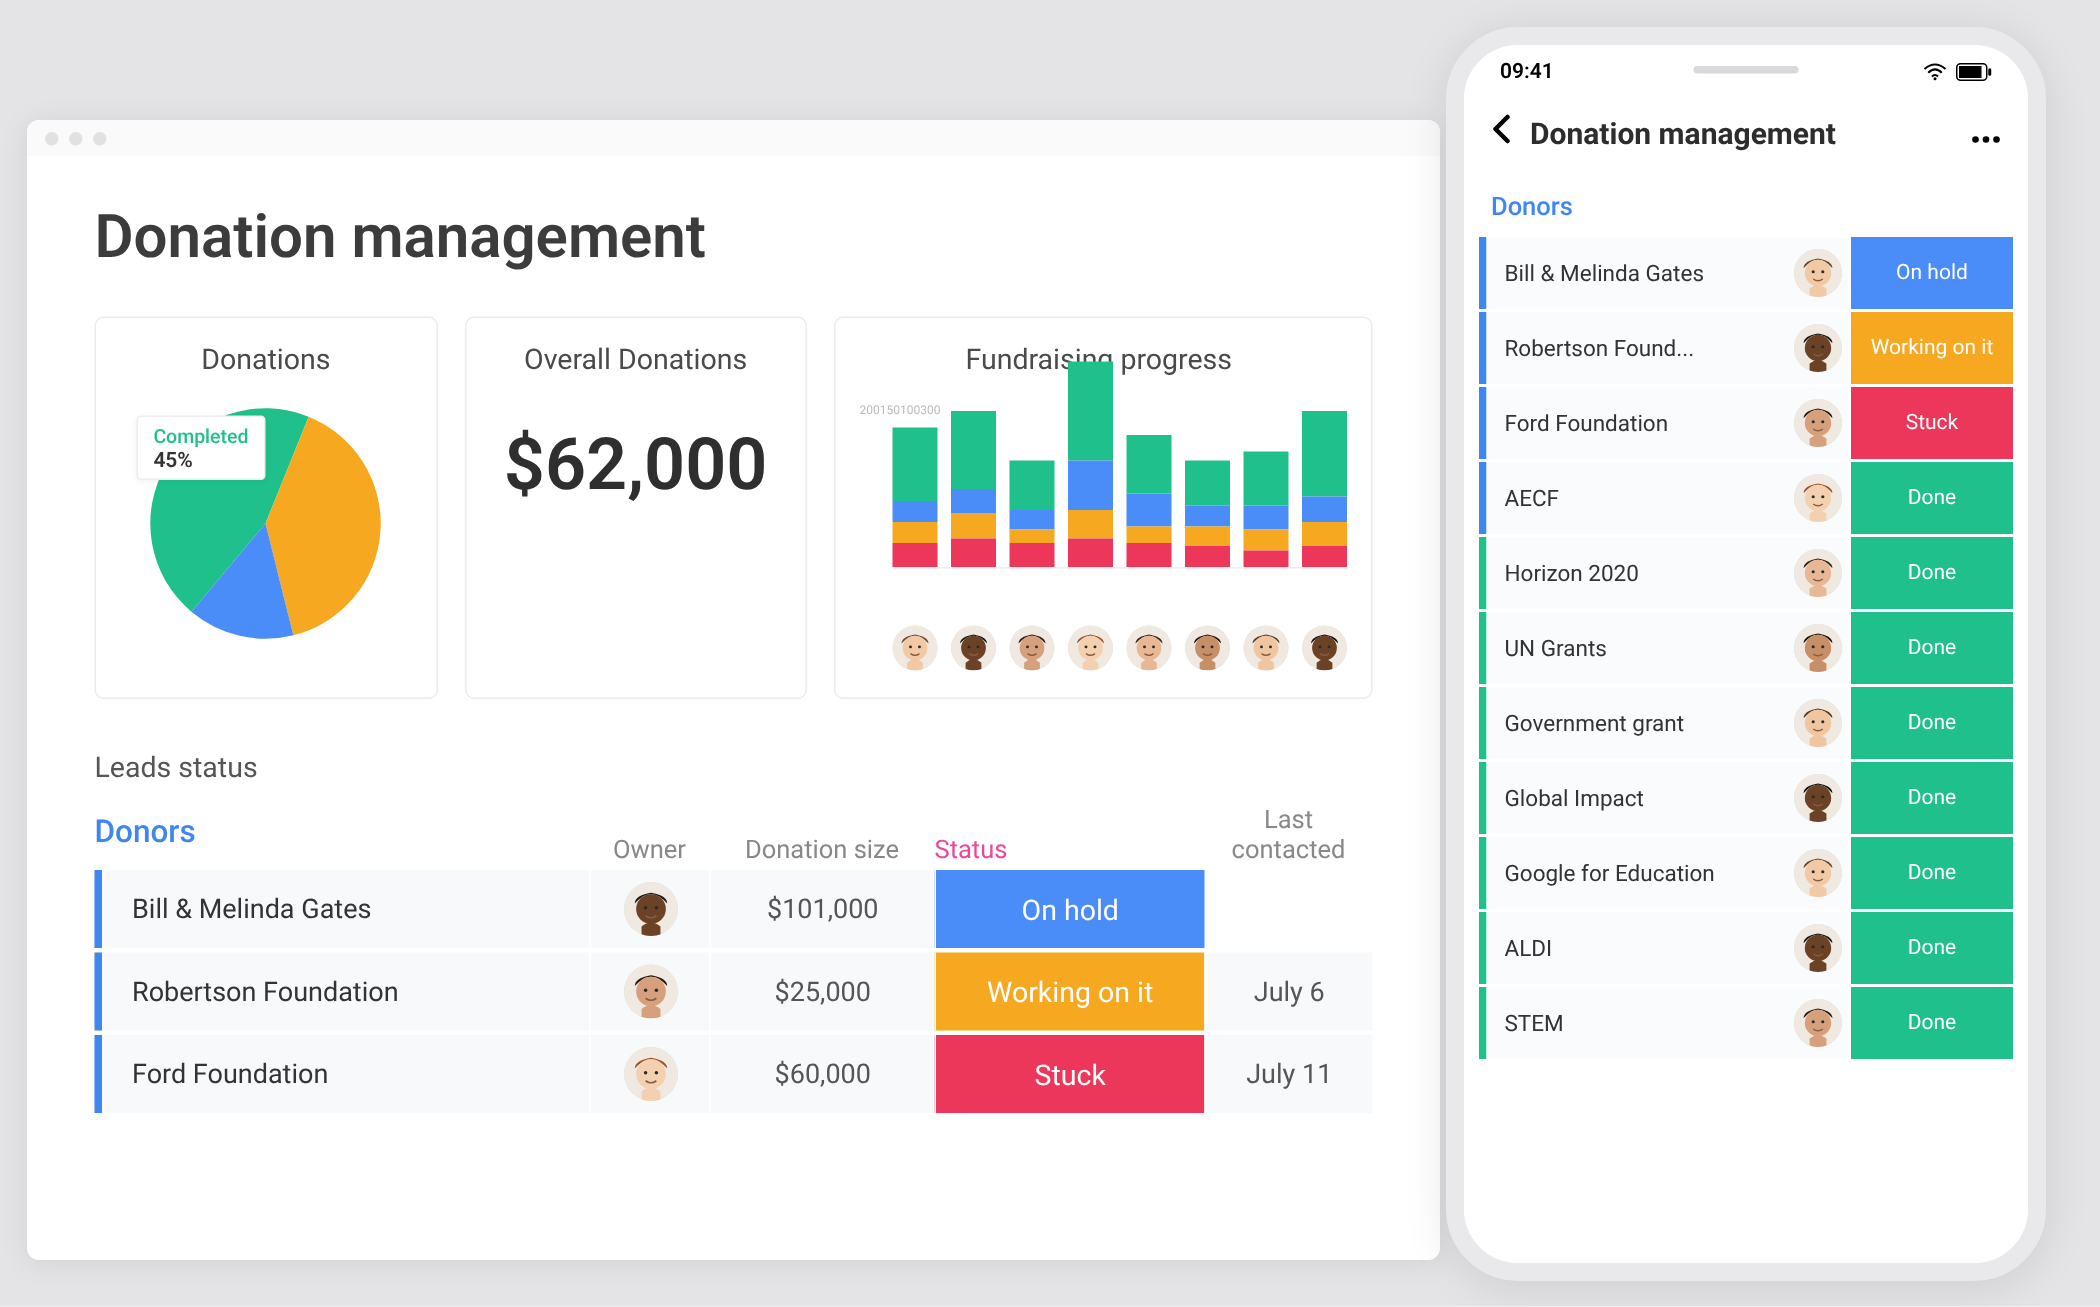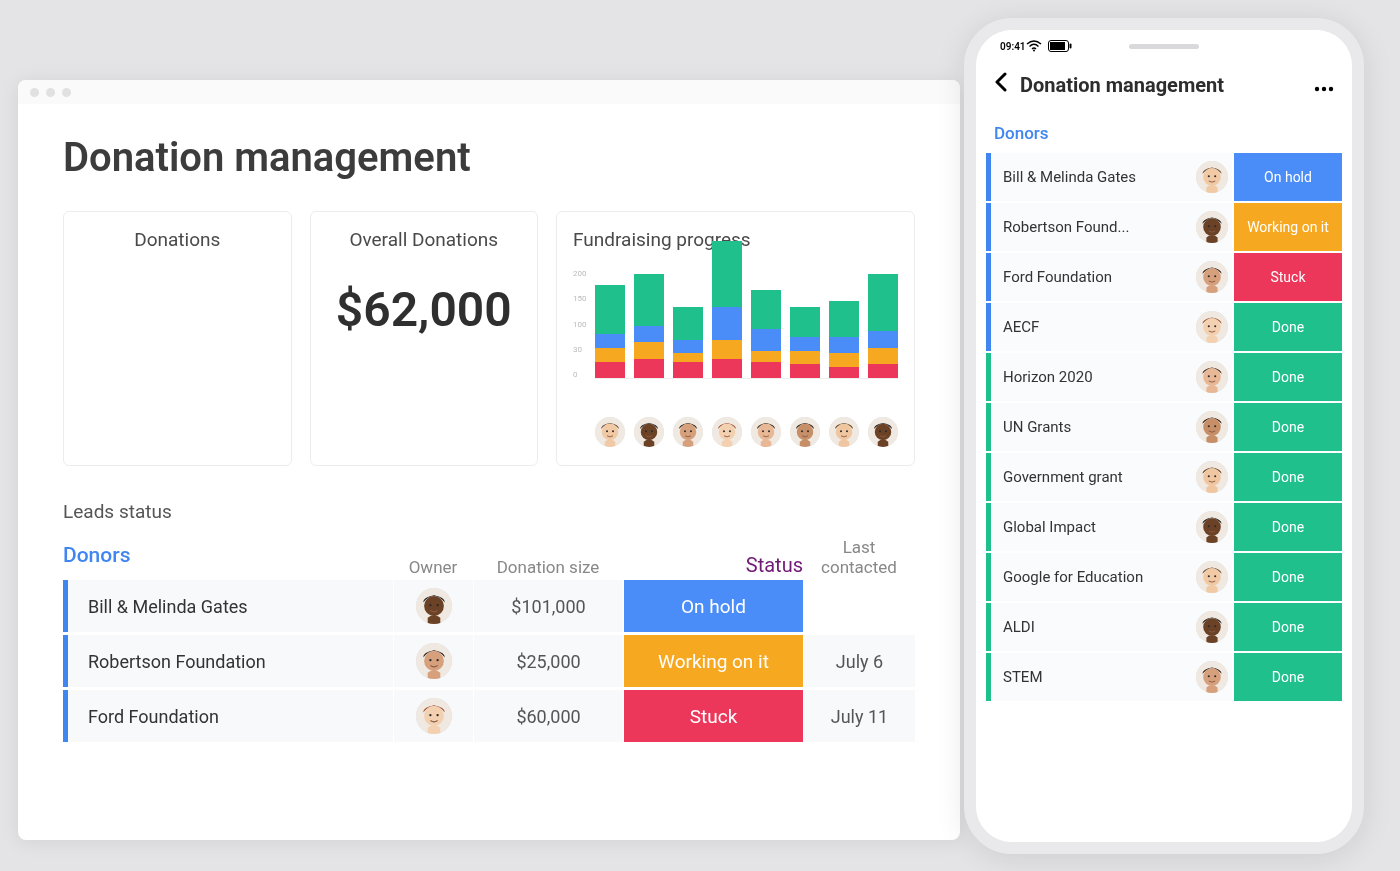--- a/index.html
+++ b/index.html
@@ -25,36 +25,36 @@
 
 .overall-value { font-size: 48px; font-weight: 600; color: #2f2f2f; text-align: center; margin-top: 30px; }
 
 
 .bars-area { height: 140px; position: relative; padding-left: 22px; }
 .bars-row { display: flex; align-items: flex-end; gap: 9px; height: 110px; border-bottom: 1px solid #eee; }
 .bar { width: 30px; display: flex; flex-direction: column-reverse; }
 .seg { width: 100%; }
 .avatars-row { display: flex; gap: 9px; margin-top: 8px; padding-left: 22px; }
 .avatar-sm { width: 30px; height: 30px; border-radius: 50%; background: #ddd; display: flex; align-items: center; justify-content: center; overflow: hidden; flex-shrink: 0; }
-.ticks { position: absolute; left: 0; top: 0; height: 110px; display: flex; flex-direction: column; justify-content: space-between; font-size: 8px; color: #bbb; }
+.ticks { position: absolute; left: 0; top: 0; height: 110px; display: flex; flex-direction: row; font-size: 8px; color: #bbb; }
 
 
 .leads-title { font-size: 19px; color: #555; margin-bottom: 14px; }
 .table { width: 100%; }
 .group-label { color: #3f86f0; font-size: 21px; font-weight: 500; padding: 6px 0 10px 0; }
 .trow { display: grid; grid-template-columns: 330px 80px 150px 180px 1fr; align-items: stretch; margin-top: 3px; height: 52px; }
 .cell { display: flex; align-items: center; justify-content: center; font-size: 18px; color: #555; background: #f8f9fb; border-left: 1px solid #fff; }
 .cell-name { display: flex; align-items: center; background: #f8f9fb; padding-left: 20px; border-left: 5px solid #3f86f0; font-size: 18px; color: #333; }
 .cell-status { color: #fff; font-size: 19px; }
 .avatar { width: 36px; height: 36px; border-radius: 50%; background: #ddd; overflow: hidden; }
 
 
 .phone { position: absolute; right: 36px; top: 18px; width: 400px; height: 836px; background: #fff; border-radius: 48px; border: 12px solid #e9e9eb; box-shadow: 0 4px 30px rgba(0,0,0,0.1); overflow: hidden; }
 .phone-inner { background: #fff; height: 100%; border-radius: 36px; overflow: hidden; position: relative; }
-.status-bar { display: flex; justify-content: flex-start; align-items: center; padding: 10px 24px 6px 24px; font-size: 10px; font-weight: 600; }
+.status-bar { display: flex; justify-content: space-between; align-items: center; padding: 10px 24px 6px 24px; font-size: 14px; font-weight: 600; }
 .speaker { position: absolute; top: 14px; left: 50%; transform: translateX(-50%); width: 70px; height: 5px; background: #d9d9db; border-radius: 3px; }
 .ph-header { display: flex; align-items: center; padding: 14px 18px; gap: 12px; }
 .ph-back { font-size: 22px; font-weight: 700; }
 .ph-title { flex: 1; font-size: 20px; font-weight: 700; color: #2d2d2d; }
 .ph-more { font-size: 22px; letter-spacing: 2px; font-weight: 700; }
 .ph-content { padding: 0 10px; }
 .ph-group { color: #3f86f0; font-size: 17px; font-weight: 500; padding: 12px 8px 10px 8px; }
 .ph-row { display: grid; grid-template-columns: 5px 1fr 40px 110px; gap: 0; align-items: stretch; height: 48px; margin-bottom: 2px; }
 .ph-bar { background: #3f86f0; }
 .ph-bar.green { background: #1fc08b; }
@@ -75,29 +75,40 @@
     <div class="dot"></div>
     <div class="dot"></div>
   </div>
   <div class="page">
     <h1 class="page-title">Donation management</h1>
 
     <div class="cards">
 
       <div class="card">
         <div class="card-title">Donations</div>
+        <div class="pie-wrap">
+          <div class="pie-label-box">
+            <div class="cl">Completed</div>
+            <div class="cv">45%</div>
+          </div>
+          <svg id="pie-svg" viewBox="0 0 100 100">
+              <path d="M50 50 L19.14619473504611 86.77013326971095 A48 48 0 0 1 67.98111648396377 5.495174980794204 Z" fill="#1fc08b"></path>
+              <path d="M50 50 L67.98111648396377 5.495174980794204 A48 48 0 0 1 61.6122509887841 96.57419486124782 Z" fill="#f6a821"></path>
+              <path d="M50 50 L61.6122509887841 96.57419486124782 A48 48 0 0 1 19.14619473504615 86.77013326971098 Z" fill="#4b8df8"></path>
+            </svg>
+        </div>
       </div>
 
       <div class="card">
         <div class="card-title">Overall Donations</div>
         <div class="overall-value">$62,000</div>
       </div>
 
       <div class="card">
-        <div class="card-title" style="text-align:left;padding-right:6px">Fundraising progress</div>
+        <div class="card-title" style="text-align:center;padding-right:6px">Fundraising progress</div>
         <div class="bars-area">
           <div class="ticks" id="bar-ticks">
               <span>200</span>
               <span>150</span>
               <span>100</span>
               <span>30</span>
               <span>0</span>
             </div>
           <div class="bars-row" id="bars-row">
               <div class="bar">
@@ -243,21 +254,21 @@
       </div>
     </div>
 
     <div>
       <div class="leads-title">Leads status</div>
       <div class="table">
         <div style="display:grid;grid-template-columns:330px 80px 150px 180px 1fr;align-items:end">
           <div class="group-label">Donors</div>
           <div style="text-align:center;color:#888;font-size:17px">Owner</div>
           <div style="text-align:center;color:#888;font-size:17px">Donation size</div>
-          <div style="text-align:right;color:#701a75;font-size:20px">Status</div>
+          <div style="text-align:left;color:#ec4899;font-size:17px">Status</div>
           <div style="text-align:center;color:#888;font-size:17px">Last contacted</div>
         </div>
         <div id="leads-rows">
             <div class="trow">
       <div class="cell-name">Bill &amp; Melinda Gates</div>
       <div class="cell">
                 <div class="avatar"><svg class="face-svg" viewBox="0 0 40 40">
                     <circle cx="20" cy="20" r="20" fill="#f0e9e2"></circle>
                     <path d="M8 16 Q20 2 32 16 Q32 10 20 8 Q8 10 8 16 Z" fill="#1a1a1a"></path>
                     <circle cx="20" cy="20" r="11" fill="#6b4226"></circle>

